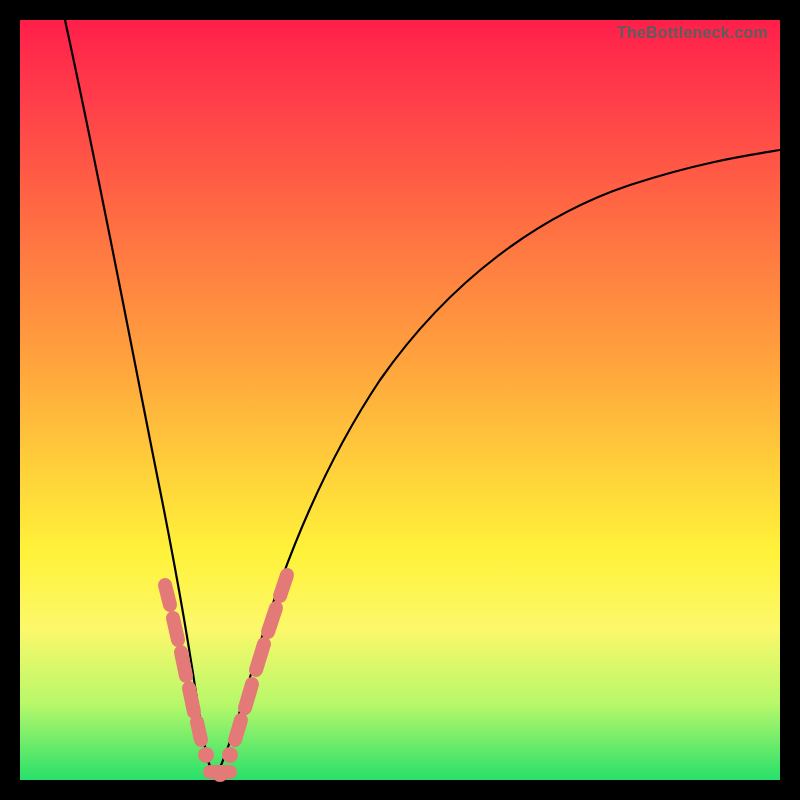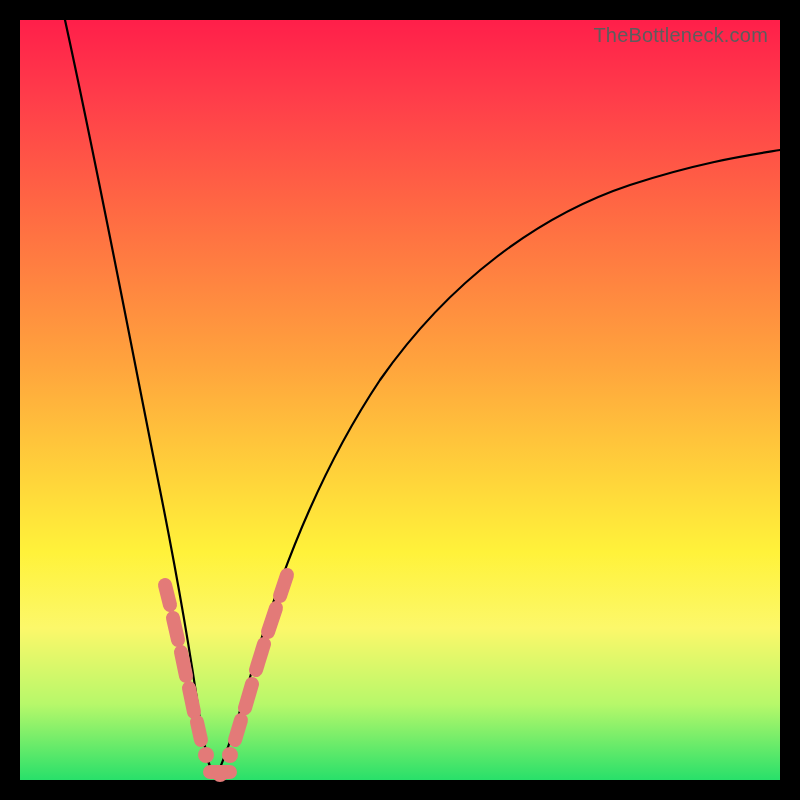--- a/index.html
+++ b/index.html
@@ -34,22 +34,22 @@
       #fcf86a 80%,
       #b7f86a 90%,
       #28e06a 100%
     );
   }
   .watermark {
     position: absolute;
     top: 4px;
     right: 12px;
     color: #5d5d5d;
-    font-size: 20px;
-    font-weight: 400;
+    font-size: 16px;
+    font-weight: 700;
     letter-spacing: 0.2px;
     z-index: 10;
   }
   svg.curves {
     position: absolute;
     left: 0; top: 0;
     width: 760px;
     height: 760px;
     overflow: visible;
   }

